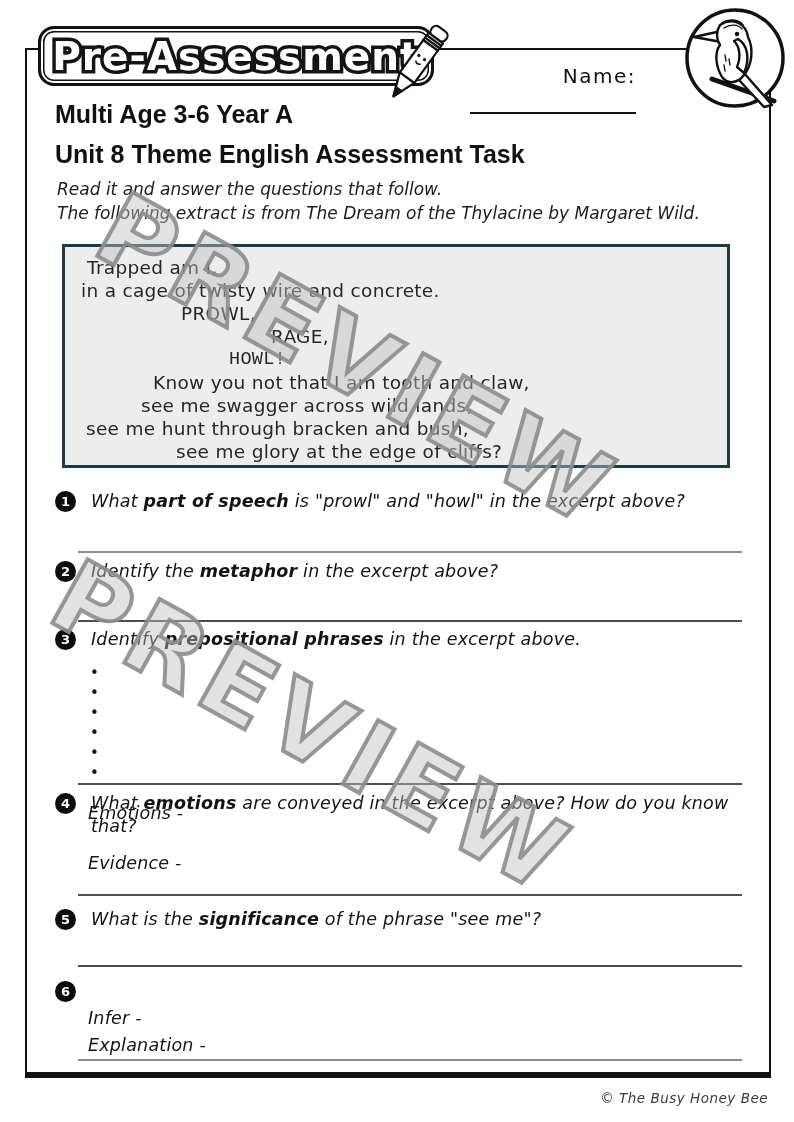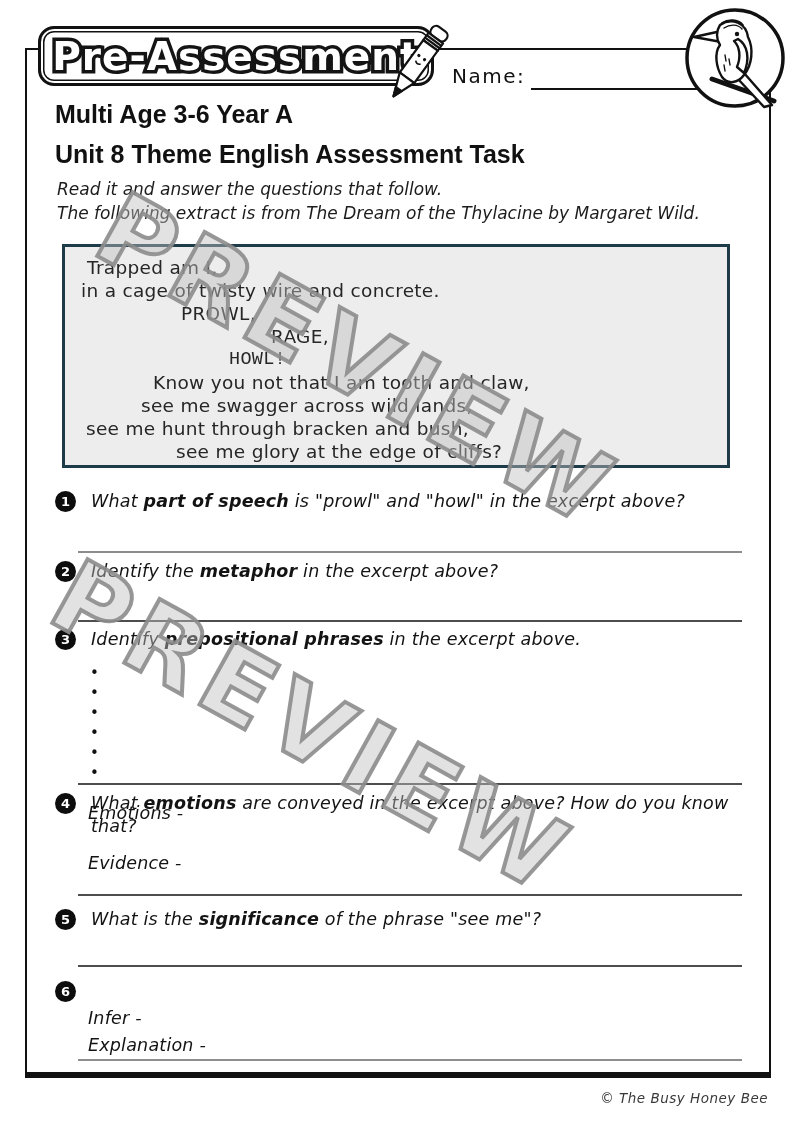--- a/index.html
+++ b/index.html
@@ -17,21 +17,21 @@
     position:absolute;left:38px;top:26px;width:396px;height:60px;background:#fff;
     border:3px solid #111;border-radius:16px;box-sizing:border-box;z-index:4;
     display:flex;align-items:center;justify-content:center;
     box-shadow:inset 0 0 0 2px #fff, inset 0 0 0 3.5px #111;
   }
   .banner-title{position:relative;font-weight:bold;font-size:39px;letter-spacing:1px;line-height:1;white-space:nowrap;}
   .banner-title .stroke-layer{position:absolute;left:0;top:0;color:#141414;-webkit-text-stroke:7px #141414;}
   .banner-title .fill-layer{position:relative;color:#fff;}
   .pencil{position:absolute;left:378px;top:18px;width:78px;height:92px;z-index:5;}
   
-  .name-row{position:absolute;left:452px;top:64px;z-index:3;display:flex;}
+  .name-row{position:absolute;left:464px;top:64px;z-index:3;display:flex;align-items:flex-end;flex-direction:column;}
   .name-label{font-size:20px;letter-spacing:1.5px;color:#111;}
   .name-line{display:inline-block;width:166px;height:24px;border-bottom:2.5px solid #111;margin-left:6px;}
   
   .bird{position:absolute;left:682px;top:5px;width:106px;height:112px;z-index:4;}
   
   .h1{position:absolute;left:55px;top:100px;font-family:"Liberation Sans",sans-serif;font-weight:bold;font-size:25px;z-index:2;text-align:right;}
   .h2{position:absolute;left:55px;top:140px;font-family:"Liberation Sans",sans-serif;font-weight:bold;font-size:25px;z-index:2;}
   
   .instructions{position:absolute;left:57px;top:177px;font-style:italic;font-size:17px;line-height:24px;color:#1c1c1c;z-index:2;}
   

